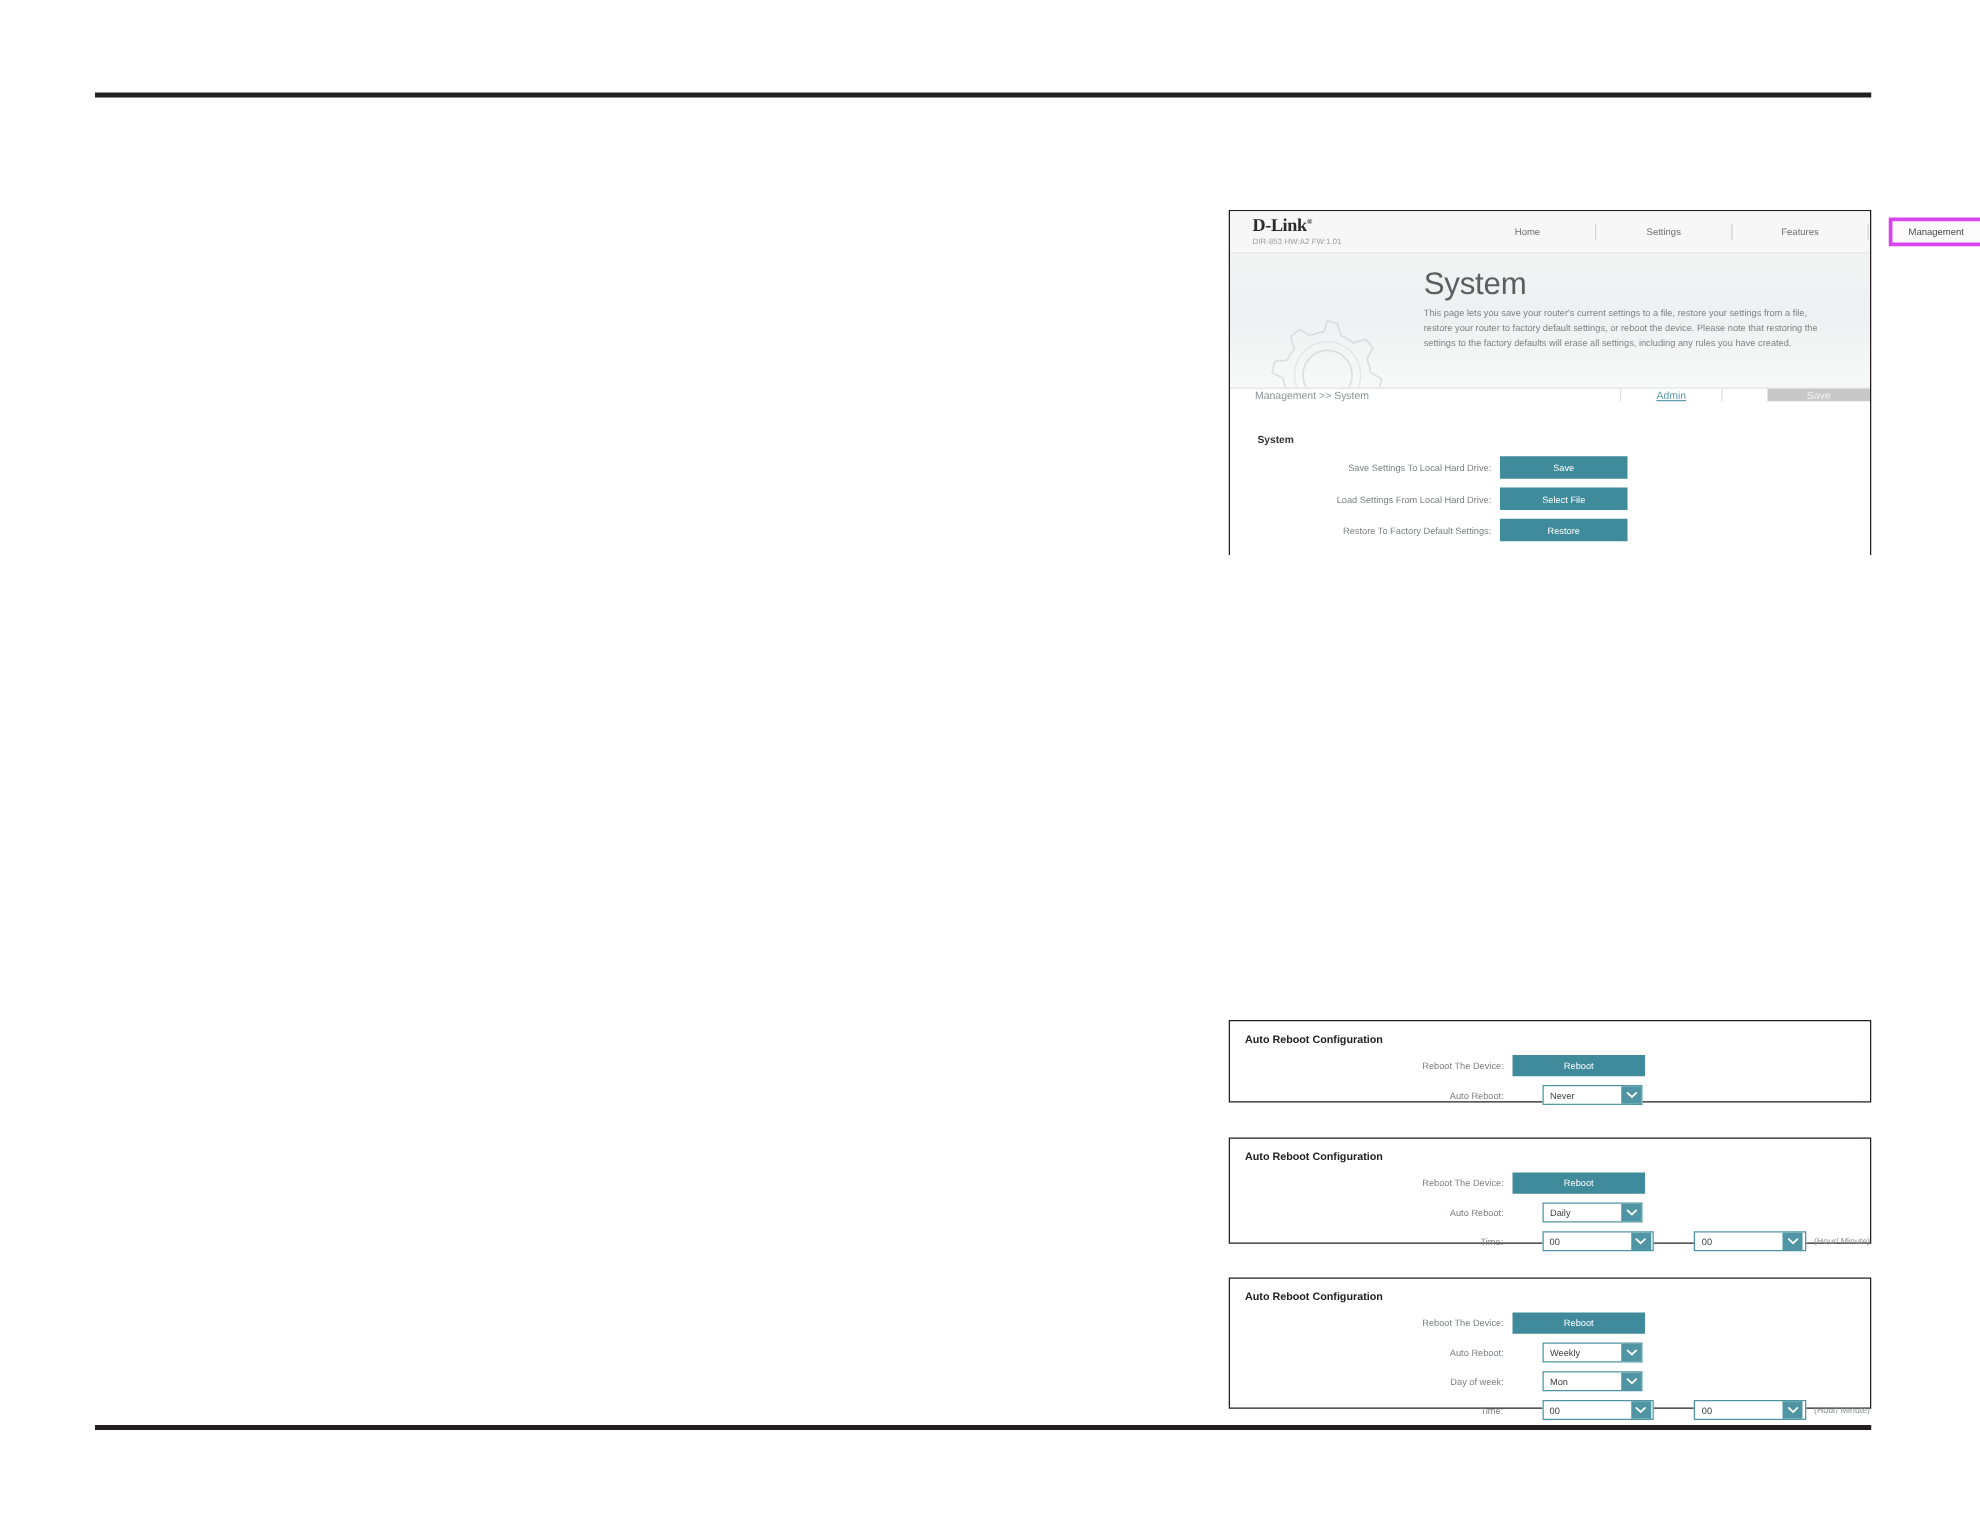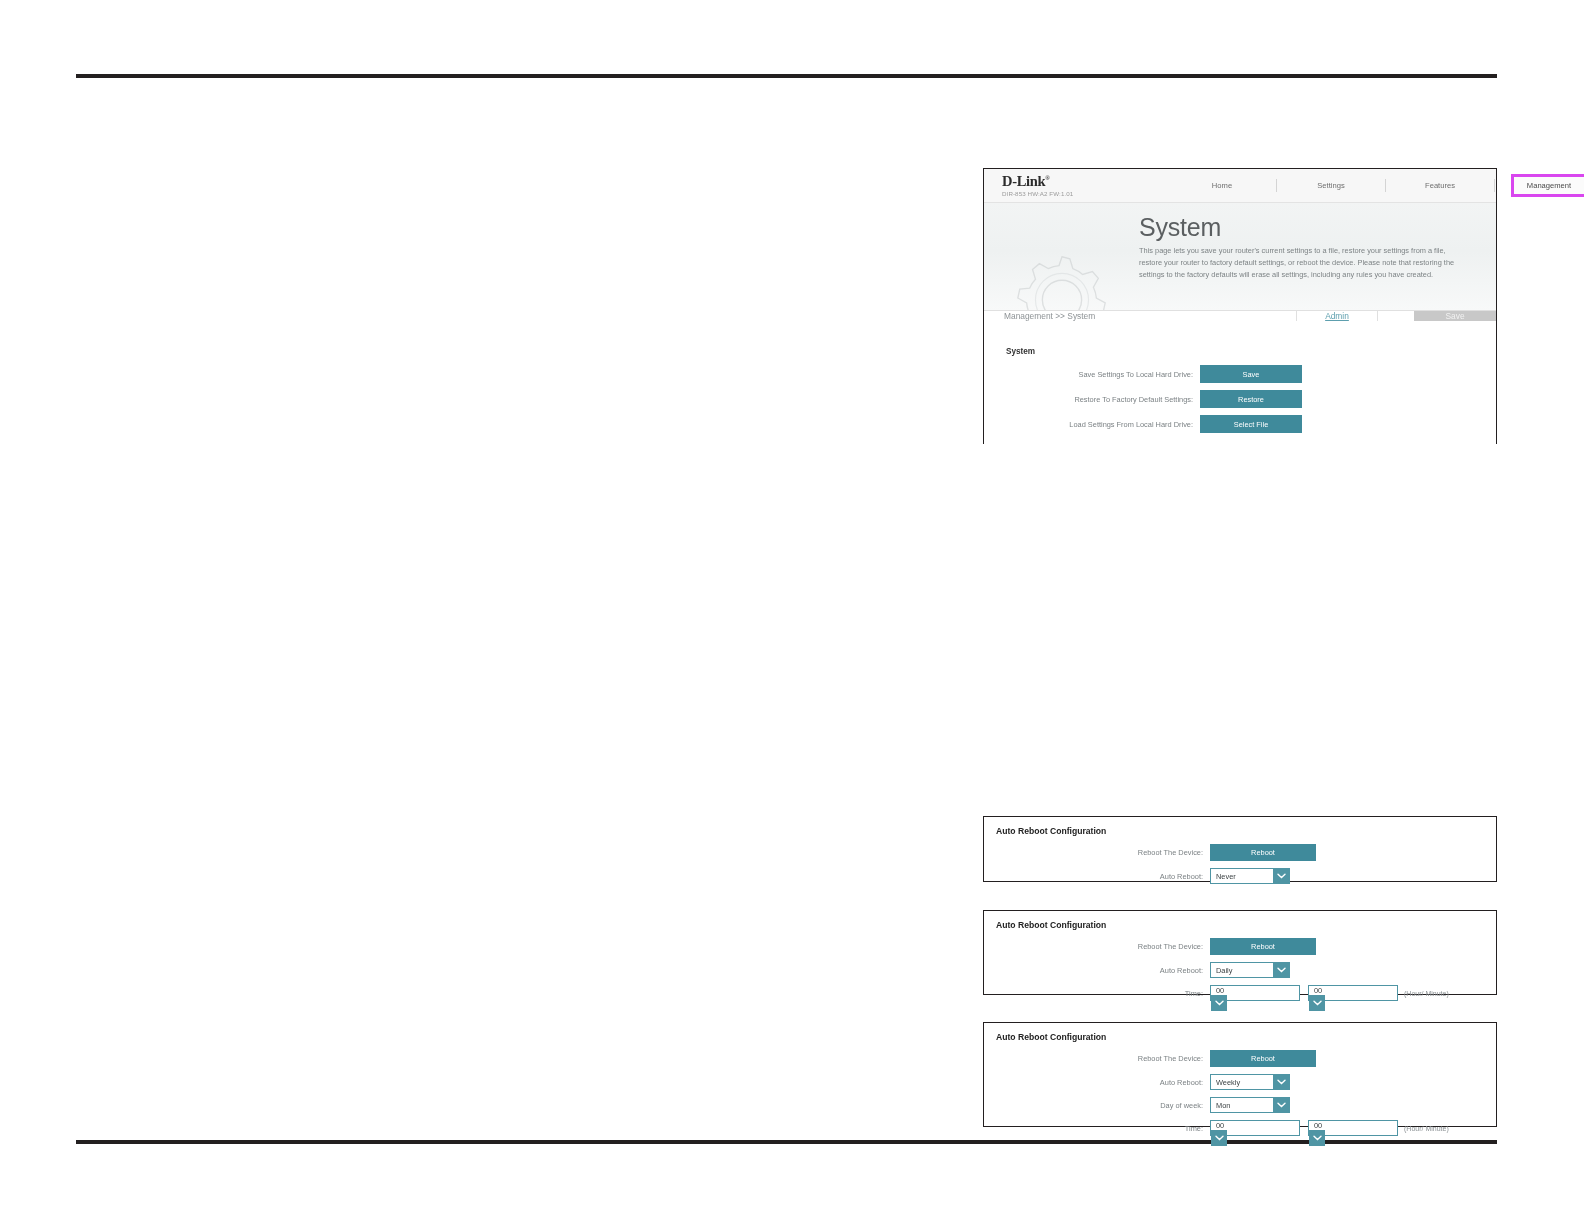--- a/index.html
+++ b/index.html
@@ -213,41 +213,42 @@
   }
   .panel .flabel { width: 226px; }
   .panel .tealbtn { width: 106px; height: 17px; }
 
   .sel {
     display: flex;
     align-items: stretch;
     height: 16px;
     border: 1px solid #4f95a4;
     background: #ffffff;
+    margin-left: 24px;
   }
   .sel-val {
     display: flex;
     align-items: center;
     padding-left: 5px;
     font-size: 7.4px;
     color: #3c4244;
     white-space: nowrap;
   }
   .sel-arrow {
     width: 16px;
     background: #4f95a4;
     display: flex;
     align-items: center;
     justify-content: center;
     flex: 0 0 16px;
   }
   .sel-arrow svg { display: block; }
   .sel.w-short { width: 80px; }
   .sel.w-short .sel-val { width: 64px; }
-  .sel.w-time { width: 90px; flex-direction: column; }
+  .sel.w-time { width: 90px; }
   .sel.w-time .sel-val { width: 70px; }
   .hm-note {
     font-size: 7px;
     color: #8a9093;
     margin-left: 6px;
     white-space: nowrap;
   }
   .timegap { width: 8px; }
 </style>
 </head>
@@ -303,27 +304,27 @@
 
     <div class="ui-body">
       <div class="section-title">System</div>
 
       <div class="frow">
         <div class="flabel">Save Settings To Local Hard Drive:</div>
         <button class="tealbtn">Save</button>
       </div>
 
       <div class="frow">
+        <div class="flabel">Load Settings From Local Hard Drive:</div>
+        <button class="tealbtn">Select File</button>
+      </div>
+
+      <div class="frow">
         <div class="flabel">Restore To Factory Default Settings:</div>
         <button class="tealbtn">Restore</button>
-      </div>
-
-      <div class="frow">
-        <div class="flabel">Load Settings From Local Hard Drive:</div>
-        <button class="tealbtn">Select File</button>
       </div>
     </div>
   </div>
 
   <div class="panel" style="left:983px; top:816px; width:514px; height:66px;">
     <div class="panel-title">Auto Reboot Configuration</div>
 
     <div class="frow">
       <div class="flabel">Reboot The Device:</div>
       <button class="tealbtn">Reboot</button>

